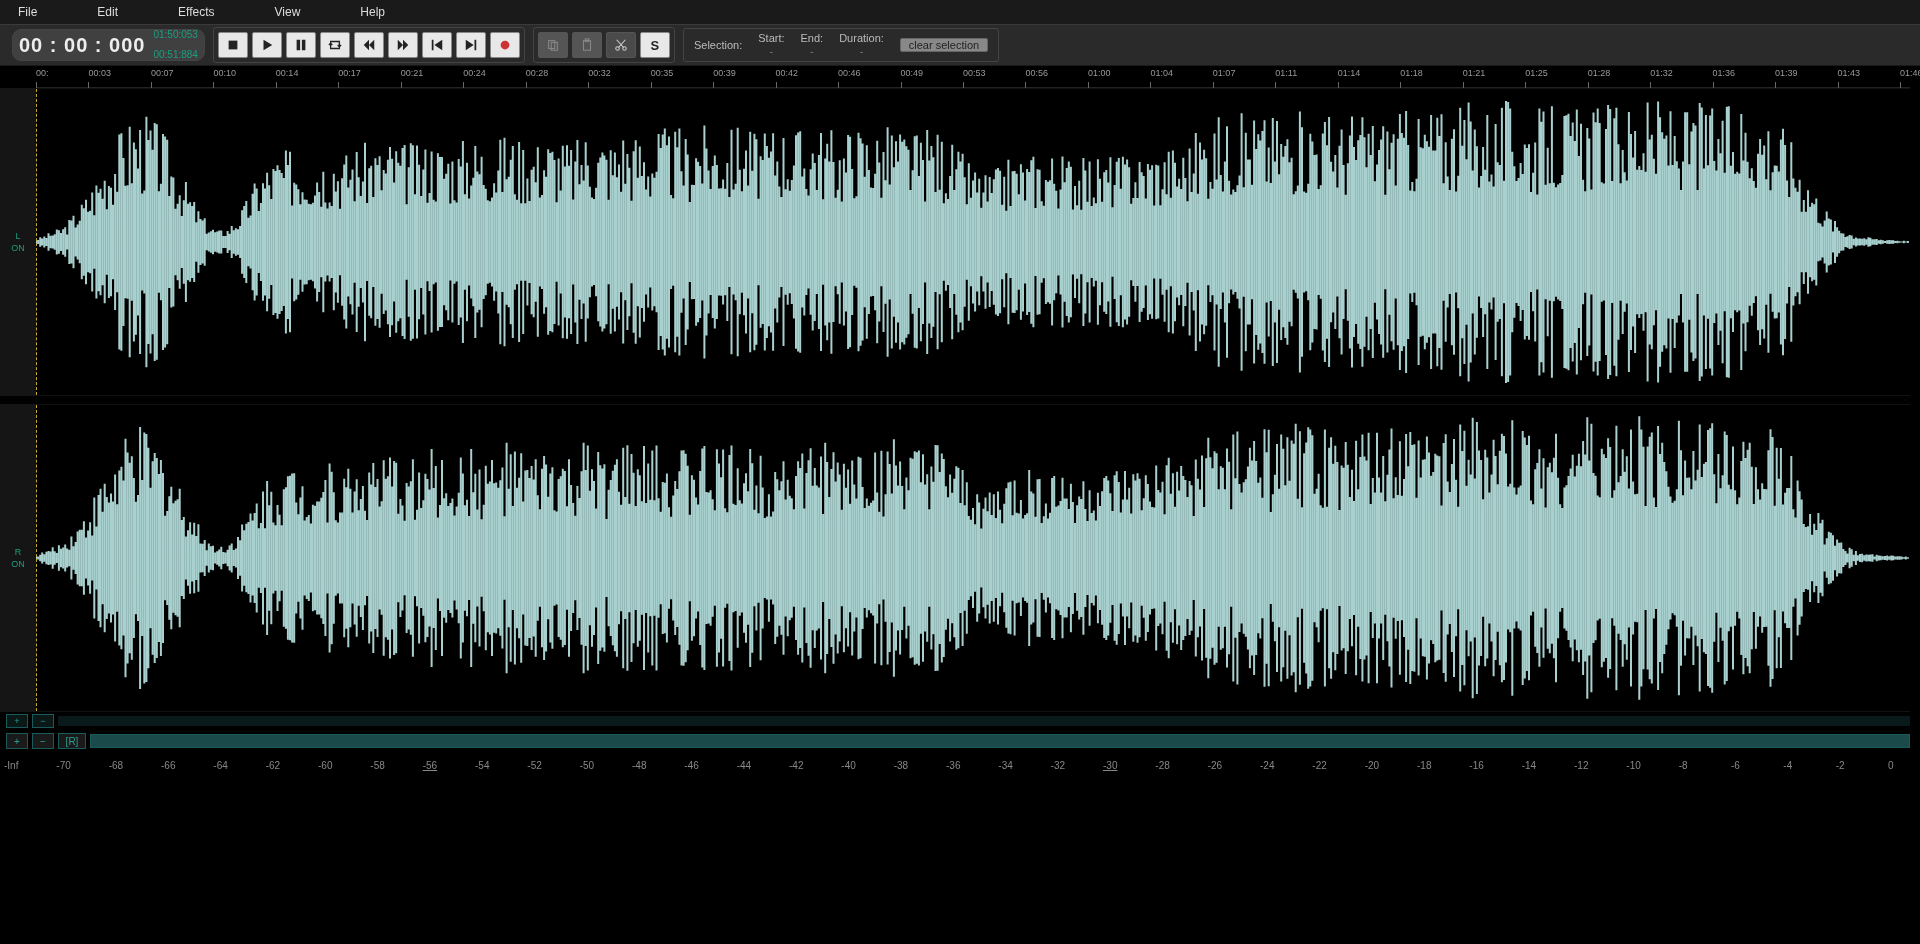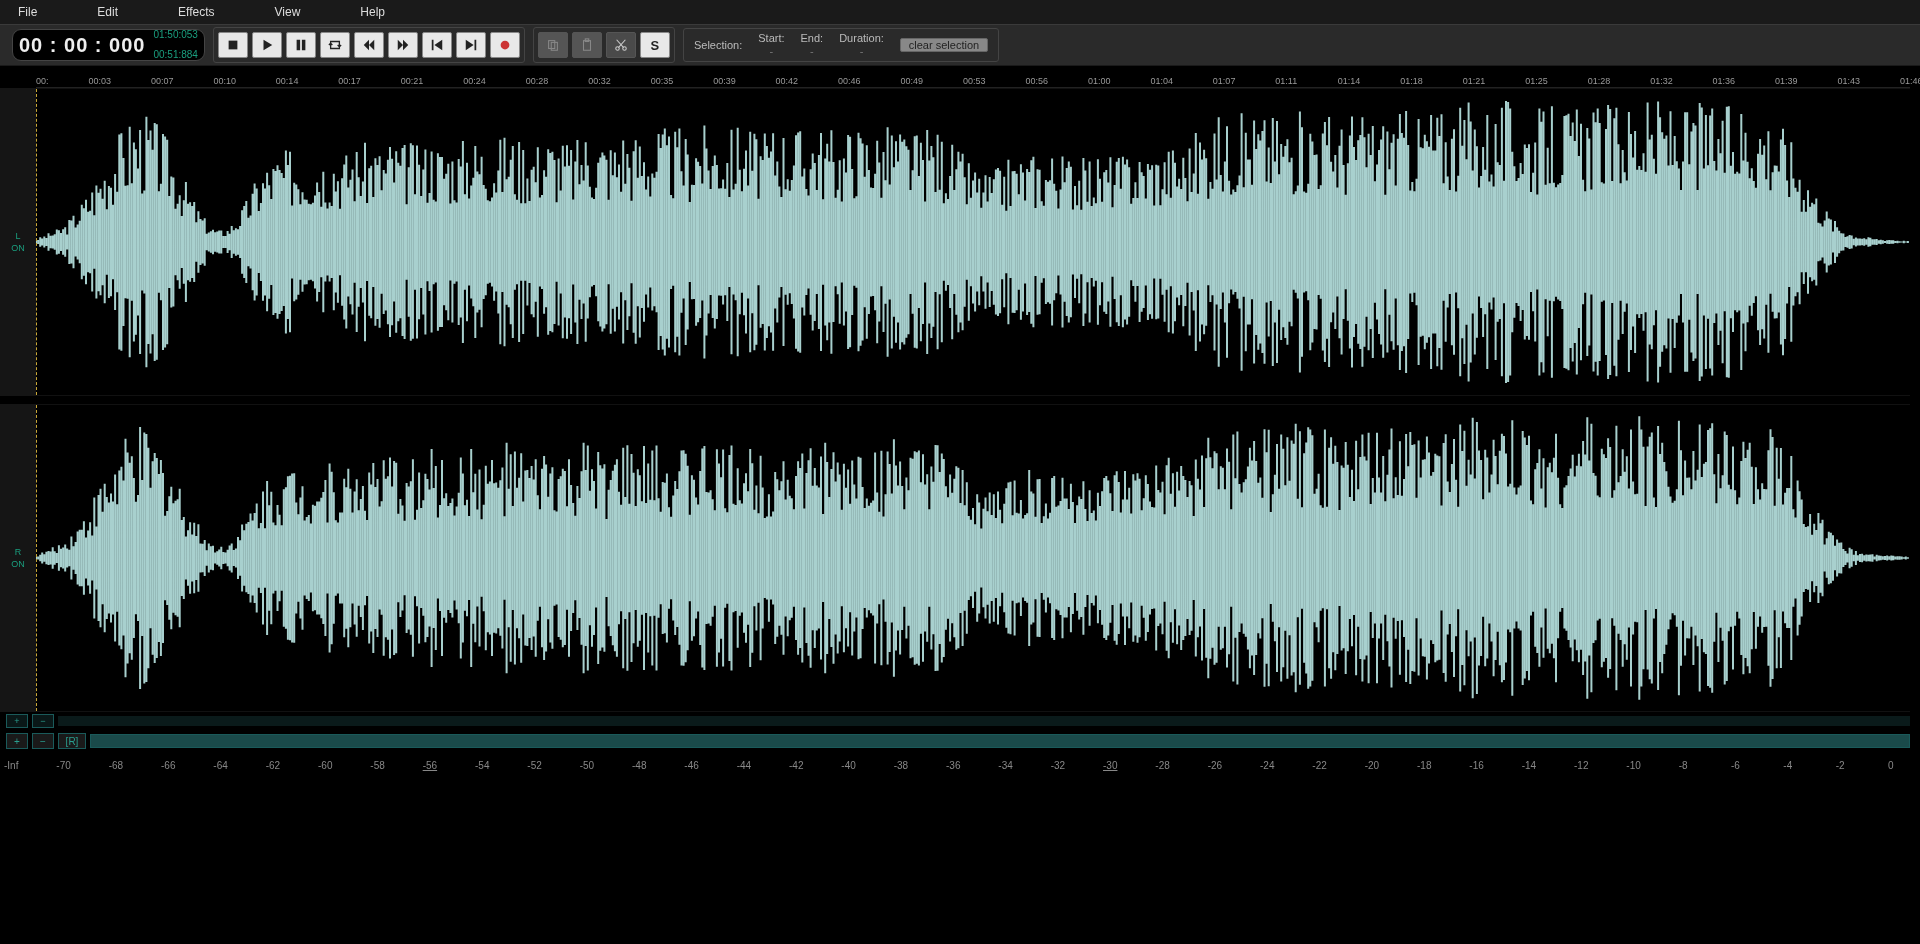--- a/index.html
+++ b/index.html
@@ -5,38 +5,38 @@
 * { margin: 0; padding: 0; box-sizing: border-box; font-family: Arial, sans-serif; }
 body { background: #000; color: #ccc; width: 1920px; height: 944px; overflow: hidden; user-select: none; }
 
 
 .menubar { height: 24px; background: #1a1a1a; display: flex; align-items: center; padding-left: 18px; gap: 60px; font-size: 12px; color: #ddd; }
 .menubar .item { cursor: pointer; }
 
 
 .toolbar { height: 42px; background: #2a2a2a; border-top: 1px solid #3a3a3a; border-bottom: 1px solid #1a1a1a; display: flex; align-items: center; padding: 0 12px; gap: 8px; }
 
-.time-panel { background: #000000; border: 1px solid #444; border-radius: 9px; display: flex; align-items: center; height: 32px; padding: 0 6px; gap: 8px; }
+.time-panel { background: #404040; border: 1px solid #444; border-radius: 9px; display: flex; align-items: center; height: 32px; padding: 0 6px; gap: 8px; }
 .time-main { font-family: Arial, sans-serif; font-size: 20px; font-weight: bold; color: #eee; letter-spacing: 1px; }
 .time-side { display: flex; flex-direction: column; font-size: 10px; color: #1a9f7f; line-height: 12px; gap: 8px; }
 
 .btn-group { display: flex; gap: 4px; background: #2a2a2a; border: 1px solid #444; border-radius: 3px; padding: 4px; }
 .btn { width: 30px; height: 26px; background: #e8e8e8; border: 1px solid #888; border-radius: 2px; display: flex; align-items: center; justify-content: center; cursor: pointer; color: #222; }
 .btn.dark { background: #4a4a4a; color: #ccc; border-color: #555; }
 .btn.disabled { background: #555; color: #888; border-color: #555; cursor: default; }
 .btn svg { width: 14px; height: 14px; }
 
 .sel-panel { display: flex; align-items: center; gap: 16px; background: #2a2a2a; border: 1px solid #444; border-radius: 3px; padding: 4px 10px; height: 34px; font-size: 11px; color: #bbb; }
 .sel-col { display: flex; flex-direction: column; align-items: center; line-height: 13px; }
 .sel-col .val { color: #777; }
 .sel-clear { background: #888; color: #222; border: 1px solid #666; border-radius: 2px; padding: 0 8px; font-size: 11px; cursor: pointer; }
 
 
 .ruler { height: 22px; background: #000; position: relative; margin-left: 36px; margin-right: 10px; border-bottom: 1px solid #222; font-size: 9px; color: #999; }
-.ruler .tick { position: absolute; top: 2px; margin-top: 8px; }
+.ruler .tick { position: absolute; top: 2px; }
 .ruler .tick::after { content: ''; position: absolute; left: 0; top: 14px; width: 1px; height: 6px; background: #666; }
 
 
 .tracks { height: 624px; display: flex; flex-direction: column; }
 .track { flex: 1; display: flex; position: relative; }
 .track + .track { margin-top: 8px; }
 .track-label { width: 36px; background: #151515; display: flex; flex-direction: column; align-items: center; justify-content: center; font-size: 9px; color: #1a9f7f; gap: 2px; }
 .track-wave { flex: 1; background: #000; position: relative; margin-right: 10px; border-top: 1px solid #111; border-bottom: 1px solid #111; }
 .track-wave svg { width: 100%; height: 100%; display: block; }
 .playhead { position: absolute; left: 0; top: 0; bottom: 0; border-left: 1px dashed #caa838; }

